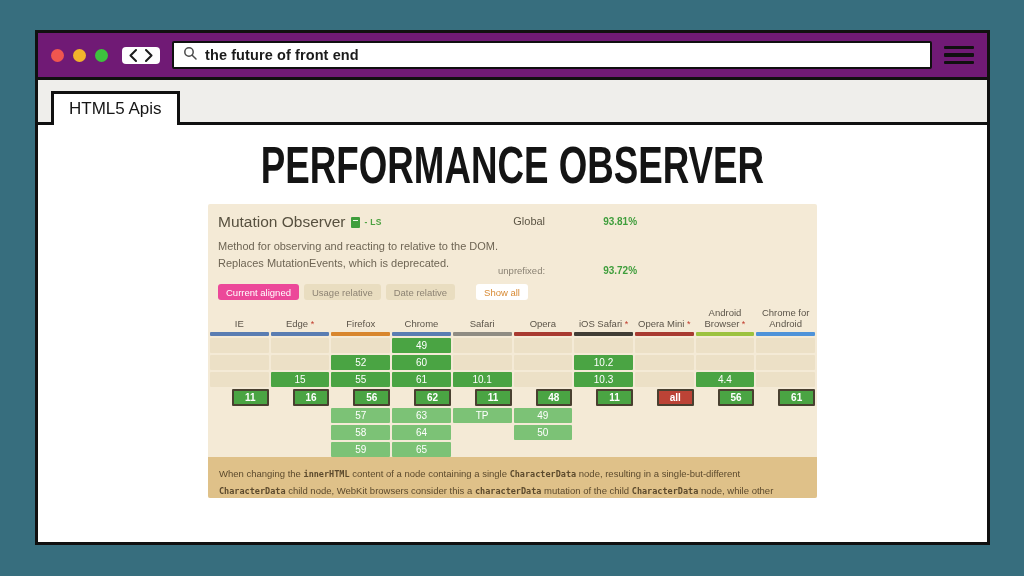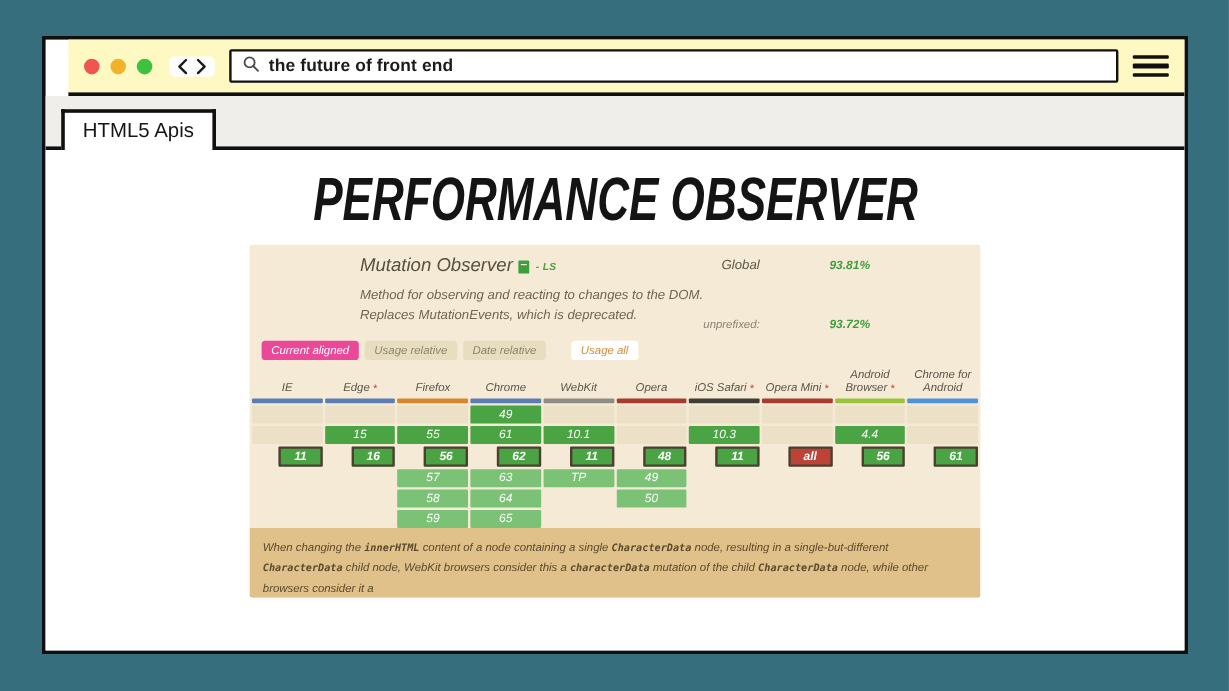--- a/index.html
+++ b/index.html
@@ -4,49 +4,49 @@
 <style>
   * { margin:0; padding:0; box-sizing:border-box; }
   html,body { width:1024px; height:576px; }
   body { font-family:"Liberation Sans", sans-serif; background:#376e7e; overflow:hidden; }
 
   .stage { position:relative; width:1024px; height:576px; background:#376e7e; }
 
   
   .browser { position:absolute; left:35px; top:30px; width:955px; height:515px;
              background:#fff; border:3px solid #101010; display:flex; flex-direction:column; }
-  .chrome-bar { height:47px; flex:none; background:#fef9c3; border-bottom:3px solid #101010;
-                display:flex; align-items:center; padding:0 13px;margin-left:19px; }
+  .chrome-bar { height:47px; flex:none; background:#701a75; border-bottom:3px solid #101010;
+                display:flex; align-items:center; padding:0 13px; }
   .lights { display:flex; gap:9px; margin-right:14px; }
   .dot { width:13px; height:13px; border-radius:50%; }
   .nav-arrows { background:#fdfdfd; border-radius:4px; padding:2px 7px; display:flex; gap:8px;
                 align-items:center; margin-right:12px; }
   .nav-arrows svg { display:block; }
   .url-bar { flex:1; height:28px; background:#fff; border:2px solid #101010; border-radius:2px;
              display:flex; align-items:center; gap:8px; padding:0 9px; margin-right:12px; }
   .url-text { font-size:14.5px; font-weight:700; color:#1b1b1b; letter-spacing:.1px; }
   .hamburger { width:30px; display:flex; flex-direction:column; gap:4px; cursor:pointer; }
   .hamburger i { display:block; height:3.5px; background:#101010; border-radius:1px; }
 
   .tab-strip { height:42px; flex:none; background:#efeeeb; position:relative; }
   .page-tab { position:absolute; left:13px; top:11px; bottom:-3px; z-index:3; background:#fff;
               border:3px solid #101010; border-bottom:none; display:flex; align-items:center;
               padding:0 15px 2px; font-size:17px; color:#161616; }
 
   .content { flex:1; background:#fff; border-top:3px solid #101010; position:relative; z-index:1;
-             text-align:center; overflow:hidden;font-style:italic; }
+             text-align:center; overflow:hidden; }
   .slide-title { display:inline-block; margin-top:15px; font-size:51px; font-weight:800;
                  line-height:1.0; color:#141414; transform:scaleX(.72); transform-origin:center;
                  white-space:nowrap; letter-spacing:0; }
   .slide-subtitle { margin-top:6px; font-size:21px; font-weight:700; color:#191919; }
 
   
   .ciu { width:609px; height:294px; margin:13px auto 0; background:#f4ead6; text-align:left;
          display:flex; flex-direction:column; overflow:hidden; border-radius:2px; color:#5d5748; }
-  .ciu-head { display:flex; justify-content:center; padding:9px 10px 0 10px; flex:none; }
+  .ciu-head { display:flex; justify-content:flex-start; padding:9px 10px 0 10px; flex:none; }
   .feature-line { display:flex; align-items:center; gap:5px; }
   .feature-name { font-size:15.5px; color:#57503f; }
   .spec-icon { width:9px; height:11px; background:#3f9e3c; border-radius:1px; position:relative; }
   .spec-icon::after { content:""; position:absolute; left:2px; top:3px; right:2px; height:1.5px; background:#e8f5e4; }
   .spec-badge { font-size:8.5px; color:#4ba140; font-weight:700; letter-spacing:.3px; }
   .desc { margin-top:7px; font-size:11px; line-height:1.5; color:#6e6554; }
   .usage-grid { display:grid; grid-template-columns:auto 54px; column-gap:10px; row-gap:4px;
                 margin-top:2px; align-items:baseline;gap:38px; }
   .u-label { font-size:11px; color:#5c5545; text-align:right; }
   .u-label.small { font-size:9.5px; color:#8a8273; }
@@ -133,34 +133,34 @@
 
       <div class="ciu">
         <div class="ciu-head">
           <div>
             <div class="feature-line">
               <span class="feature-name">Mutation Observer</span>
               <span class="spec-icon"></span>
               <span class="spec-badge">- LS</span>
             </div>
             <div class="desc">
-              <div>Method for observing and reacting to changes to the DOM.</div>
+              <div>Method for observing and reacting to relative to the DOM.</div>
               <div>Replaces MutationEvents, which is deprecated.</div>
             </div>
           </div>
           <div class="usage-grid">
             <span class="u-label">Global</span>
             <span class="u-val">93.81%</span>
             <span class="u-label small">unprefixed:</span>
             <span class="u-val small">93.72%</span>
           </div>
         </div>
 
         <div class="ciu-filters">
-          <span class="f-show-all" style="order:2">Usage all</span>
+          <span class="f-show-all" style="order:2">Show all</span>
           <span style="order:1; display:flex; gap:5px;" id="filter-buttons">
               <div class="f-btn active">Current aligned</div>
               <div class="f-btn">Usage relative</div>
               <div class="f-btn">Date relative</div>
             </span>
         </div>
 
         <div class="ciu-table">
           <div class="g-row" id="ciu-cols">
               <div class="col-head">
@@ -173,21 +173,21 @@
               </div>
               <div class="col-head">
                 <div class="col-name">Firefox</div>
                 <div class="col-bar" style="background: rgb(216, 134, 45);"></div>
               </div>
               <div class="col-head">
                 <div class="col-name">Chrome</div>
                 <div class="col-bar" style="background: rgb(90, 125, 178);"></div>
               </div>
               <div class="col-head">
-                <div class="col-name">WebKit</div>
+                <div class="col-name">Safari</div>
                 <div class="col-bar" style="background: rgb(143, 140, 131);"></div>
               </div>
               <div class="col-head">
                 <div class="col-name">Opera</div>
                 <div class="col-bar" style="background: rgb(168, 58, 48);"></div>
               </div>
               <div class="col-head">
                 <div class="col-name">iOS Safari<sup class="col-note"> *</sup></div>
                 <div class="col-bar" style="background: rgb(64, 61, 53);"></div>
               </div>
@@ -206,20 +206,32 @@
             </div>
           <div id="ciu-rows">
               <div class="g-row v-row past">
                 <div class="cell empty-past"></div>
                 <div class="cell empty-past"></div>
                 <div class="cell empty-past"></div>
                 <div class="cell y">49</div>
                 <div class="cell empty-past"></div>
                 <div class="cell empty-past"></div>
                 <div class="cell empty-past"></div>
+                <div class="cell empty-past"></div>
+                <div class="cell empty-past"></div>
+                <div class="cell empty-past"></div>
+              </div>
+              <div class="g-row v-row past">
+                <div class="cell empty-past"></div>
+                <div class="cell empty-past"></div>
+                <div class="cell y">52</div>
+                <div class="cell y">60</div>
+                <div class="cell empty-past"></div>
+                <div class="cell empty-past"></div>
+                <div class="cell y">10.2</div>
                 <div class="cell empty-past"></div>
                 <div class="cell empty-past"></div>
                 <div class="cell empty-past"></div>
               </div>
               <div class="g-row v-row past">
                 <div class="cell empty-past"></div>
                 <div class="cell y">15</div>
                 <div class="cell y">55</div>
                 <div class="cell y">61</div>
                 <div class="cell y">10.1</div>

